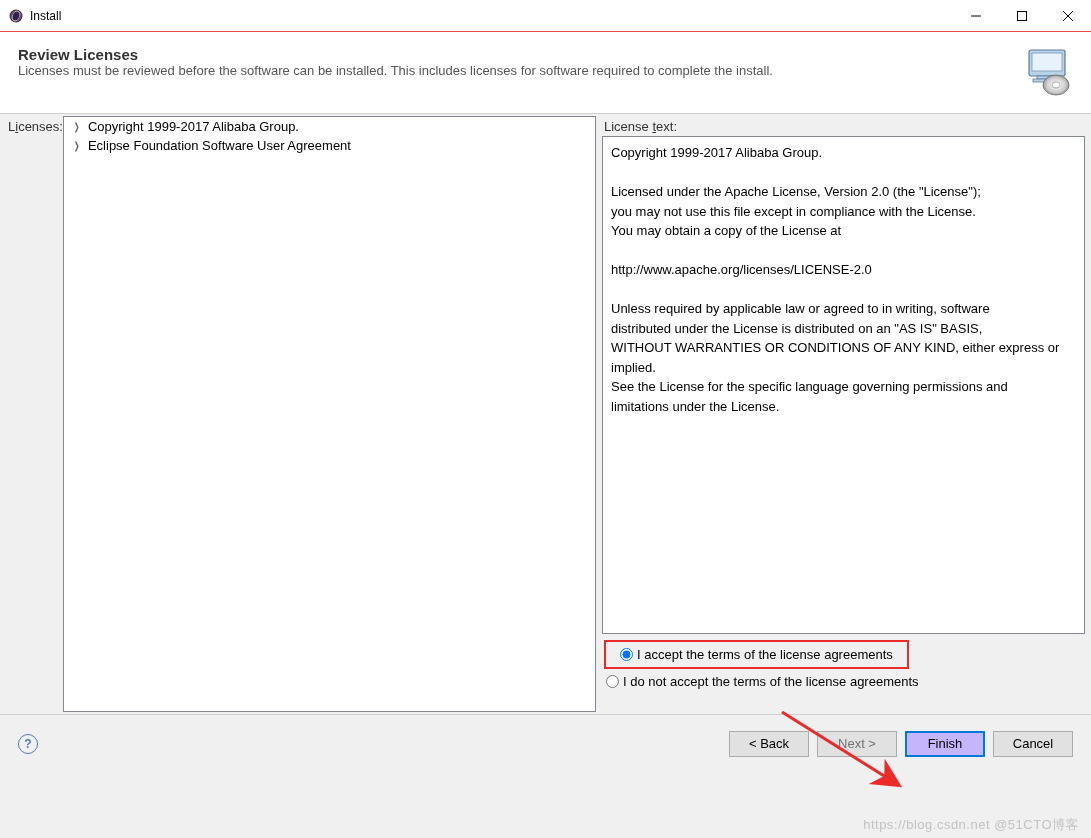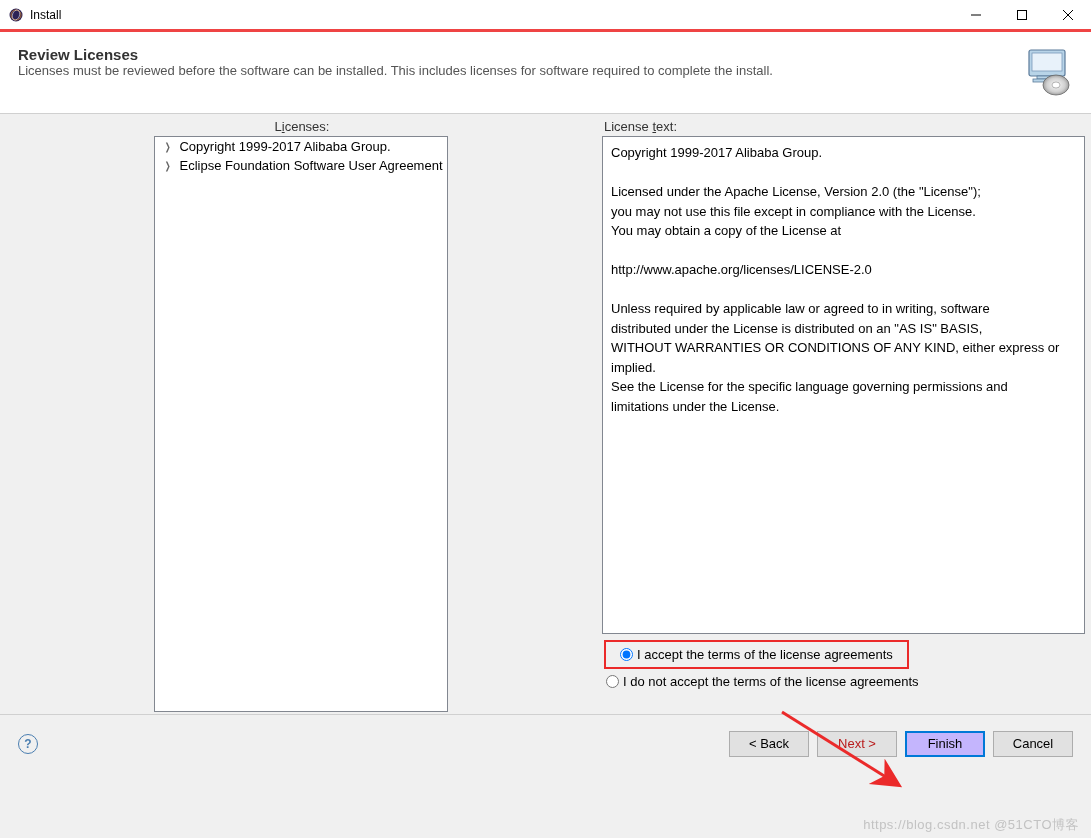--- a/index.html
+++ b/index.html
@@ -1,50 +1,50 @@
 <!DOCTYPE html>
 <html><head>
   <meta charset="utf-8">
   <style>
     * { box-sizing: border-box; margin: 0; padding: 0; }
     body { font-family: "Segoe UI", Tahoma, sans-serif; font-size: 13px; background: #f0f0f0; width: 1091px; height: 838px; overflow: hidden; position: relative; }
     
-    .titlebar { height: 32px; background: #ffffff; border-bottom: 3px solid #ef4444; display: flex; align-items: center; padding: 0 0 0 8px; }
+    .titlebar { height: 32px; background: #ffffff; border-bottom: 1px solid #ef4444; display: flex; align-items: center; padding: 0 0 0 8px; }
     .titlebar-icon { width: 16px; height: 16px; margin-right: 6px; display: flex; align-items: center; justify-content: center; }
     .titlebar-title { flex: 1; font-size: 12px; color: #000; }
     .titlebar-controls { display: flex; height: 100%; }
     .titlebar-btn { width: 46px; height: 100%; display: flex; align-items: center; justify-content: center; font-size: 10px; color: #000; }
     
     .header { background: #ffffff; padding: 14px 18px 16px 18px; border-bottom: 1px solid #d0d0d0; position: relative; min-height: 82px; }
     .header-title { font-size: 15px; font-weight: 600; color: #333; margin-bottom: 0; }
     .header-desc { font-size: 13px; color: #555; }
     .header-icon { position: absolute; top: 14px; right: 18px; width: 50px; height: 50px; }
     
     .body-area { display: flex; height: 600px; background: #f0f0f0; }
-    .left-panel { width: 599px; display: flex; flex-direction: column; padding: 2px 3px 2px 6px; align-items: center; }
+    .left-panel { width: 599px; display: flex; padding: 2px 3px 2px 6px; }
     .right-panel { flex: 1; display: flex; flex-direction: column; padding: 2px 6px 2px 3px; }
     .panel-label { font-size: 13px; color: #333; padding: 3px 0 2px 2px; }
     .panel-label .ul { text-decoration: underline; }
     
     .tree-box { flex: 1; background: #ffffff; border: 1px solid #828790; overflow: auto; }
     .tree-item { display: flex; align-items: center; padding: 2px 4px 2px 8px; font-size: 13px; color: #000; cursor: default; }
     .tree-chevron { width: 12px; color: #666; font-size: 10px; margin-right: 4px; transform: scaleX(0.7); }
     
     .text-box { background: #ffffff; border: 1px solid #828790; height: 498px; overflow-y: scroll; padding: 6px 8px; font-size: 13px; line-height: 1.5; color: #000; white-space: pre-wrap; position: relative; }
     
     .radio-group { padding: 6px 0 0 2px; }
     .radio-row { display: flex; align-items: center; padding: 3px 2px; font-size: 13px; }
     .radio-input { width: 13px; height: 13px; margin-right: 4px; }
     .highlight-box { border: 2px solid #eb2a2a; padding: 2px 12px; display: inline-flex; align-items: center; margin-bottom: 2px; }
     
     .button-bar { height: 58px; border-top: 1px solid #d0d0d0; background: #f0f0f0; display: flex; align-items: center; padding: 0 18px; }
     .help-icon { width: 20px; height: 20px; border: 1.5px solid #4a7eb0; border-radius: 50%; display: flex; align-items: center; justify-content: center; color: #4a7eb0; font-size: 12px; font-weight: bold; }
     .spacer { flex: 1; }
     .btn { width: 80px; height: 26px; margin-left: 8px; background: #e1e1e1; border: 1px solid #adadad; font-size: 13px; display: flex; align-items: center; justify-content: center; }
-    .btn.disabled { color: #b91c1c; }
+    .btn.disabled { color: #737373; }
     .btn.focused { border: 2px solid #0078d7; background: #c4b5fd; }
     
     .arrow-overlay { position: absolute; pointer-events: none; }
     .watermark { position: absolute; bottom: 4px; right: 12px; font-size: 13px; color: rgba(150,150,150,0.5); letter-spacing: 0.5px; }
   </style>
 </head>
 <body>
 
 <div class="titlebar">
   <span class="titlebar-icon">

